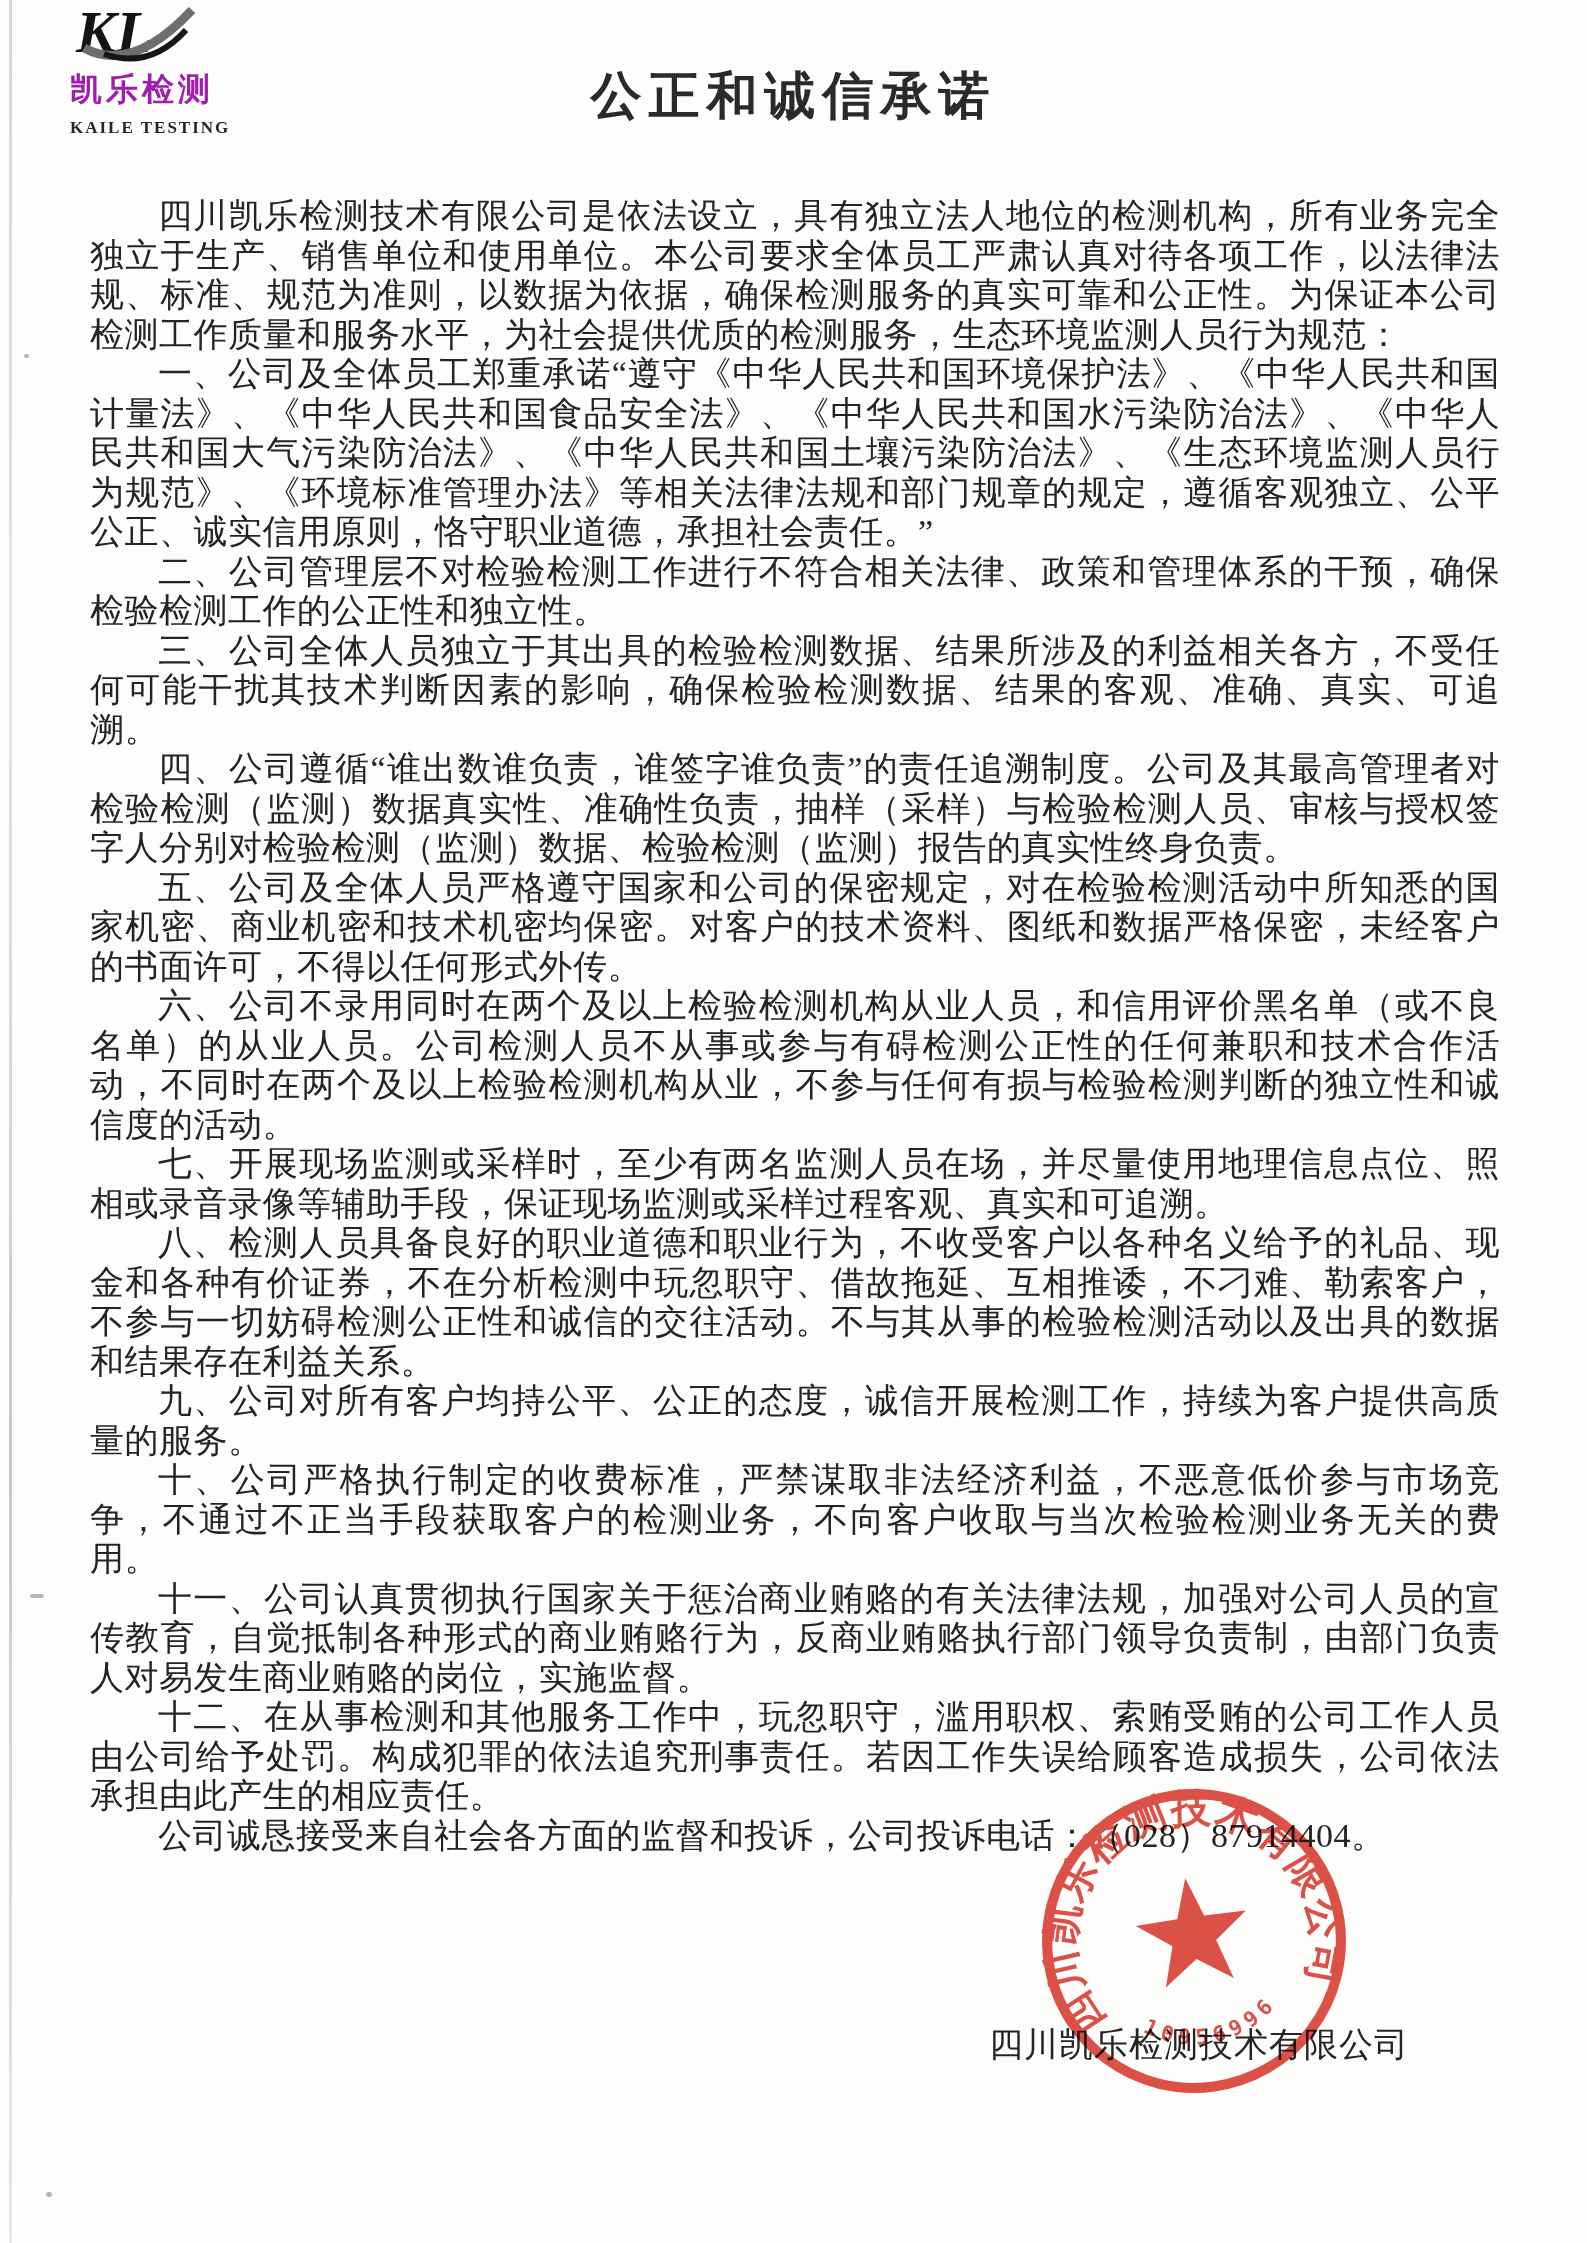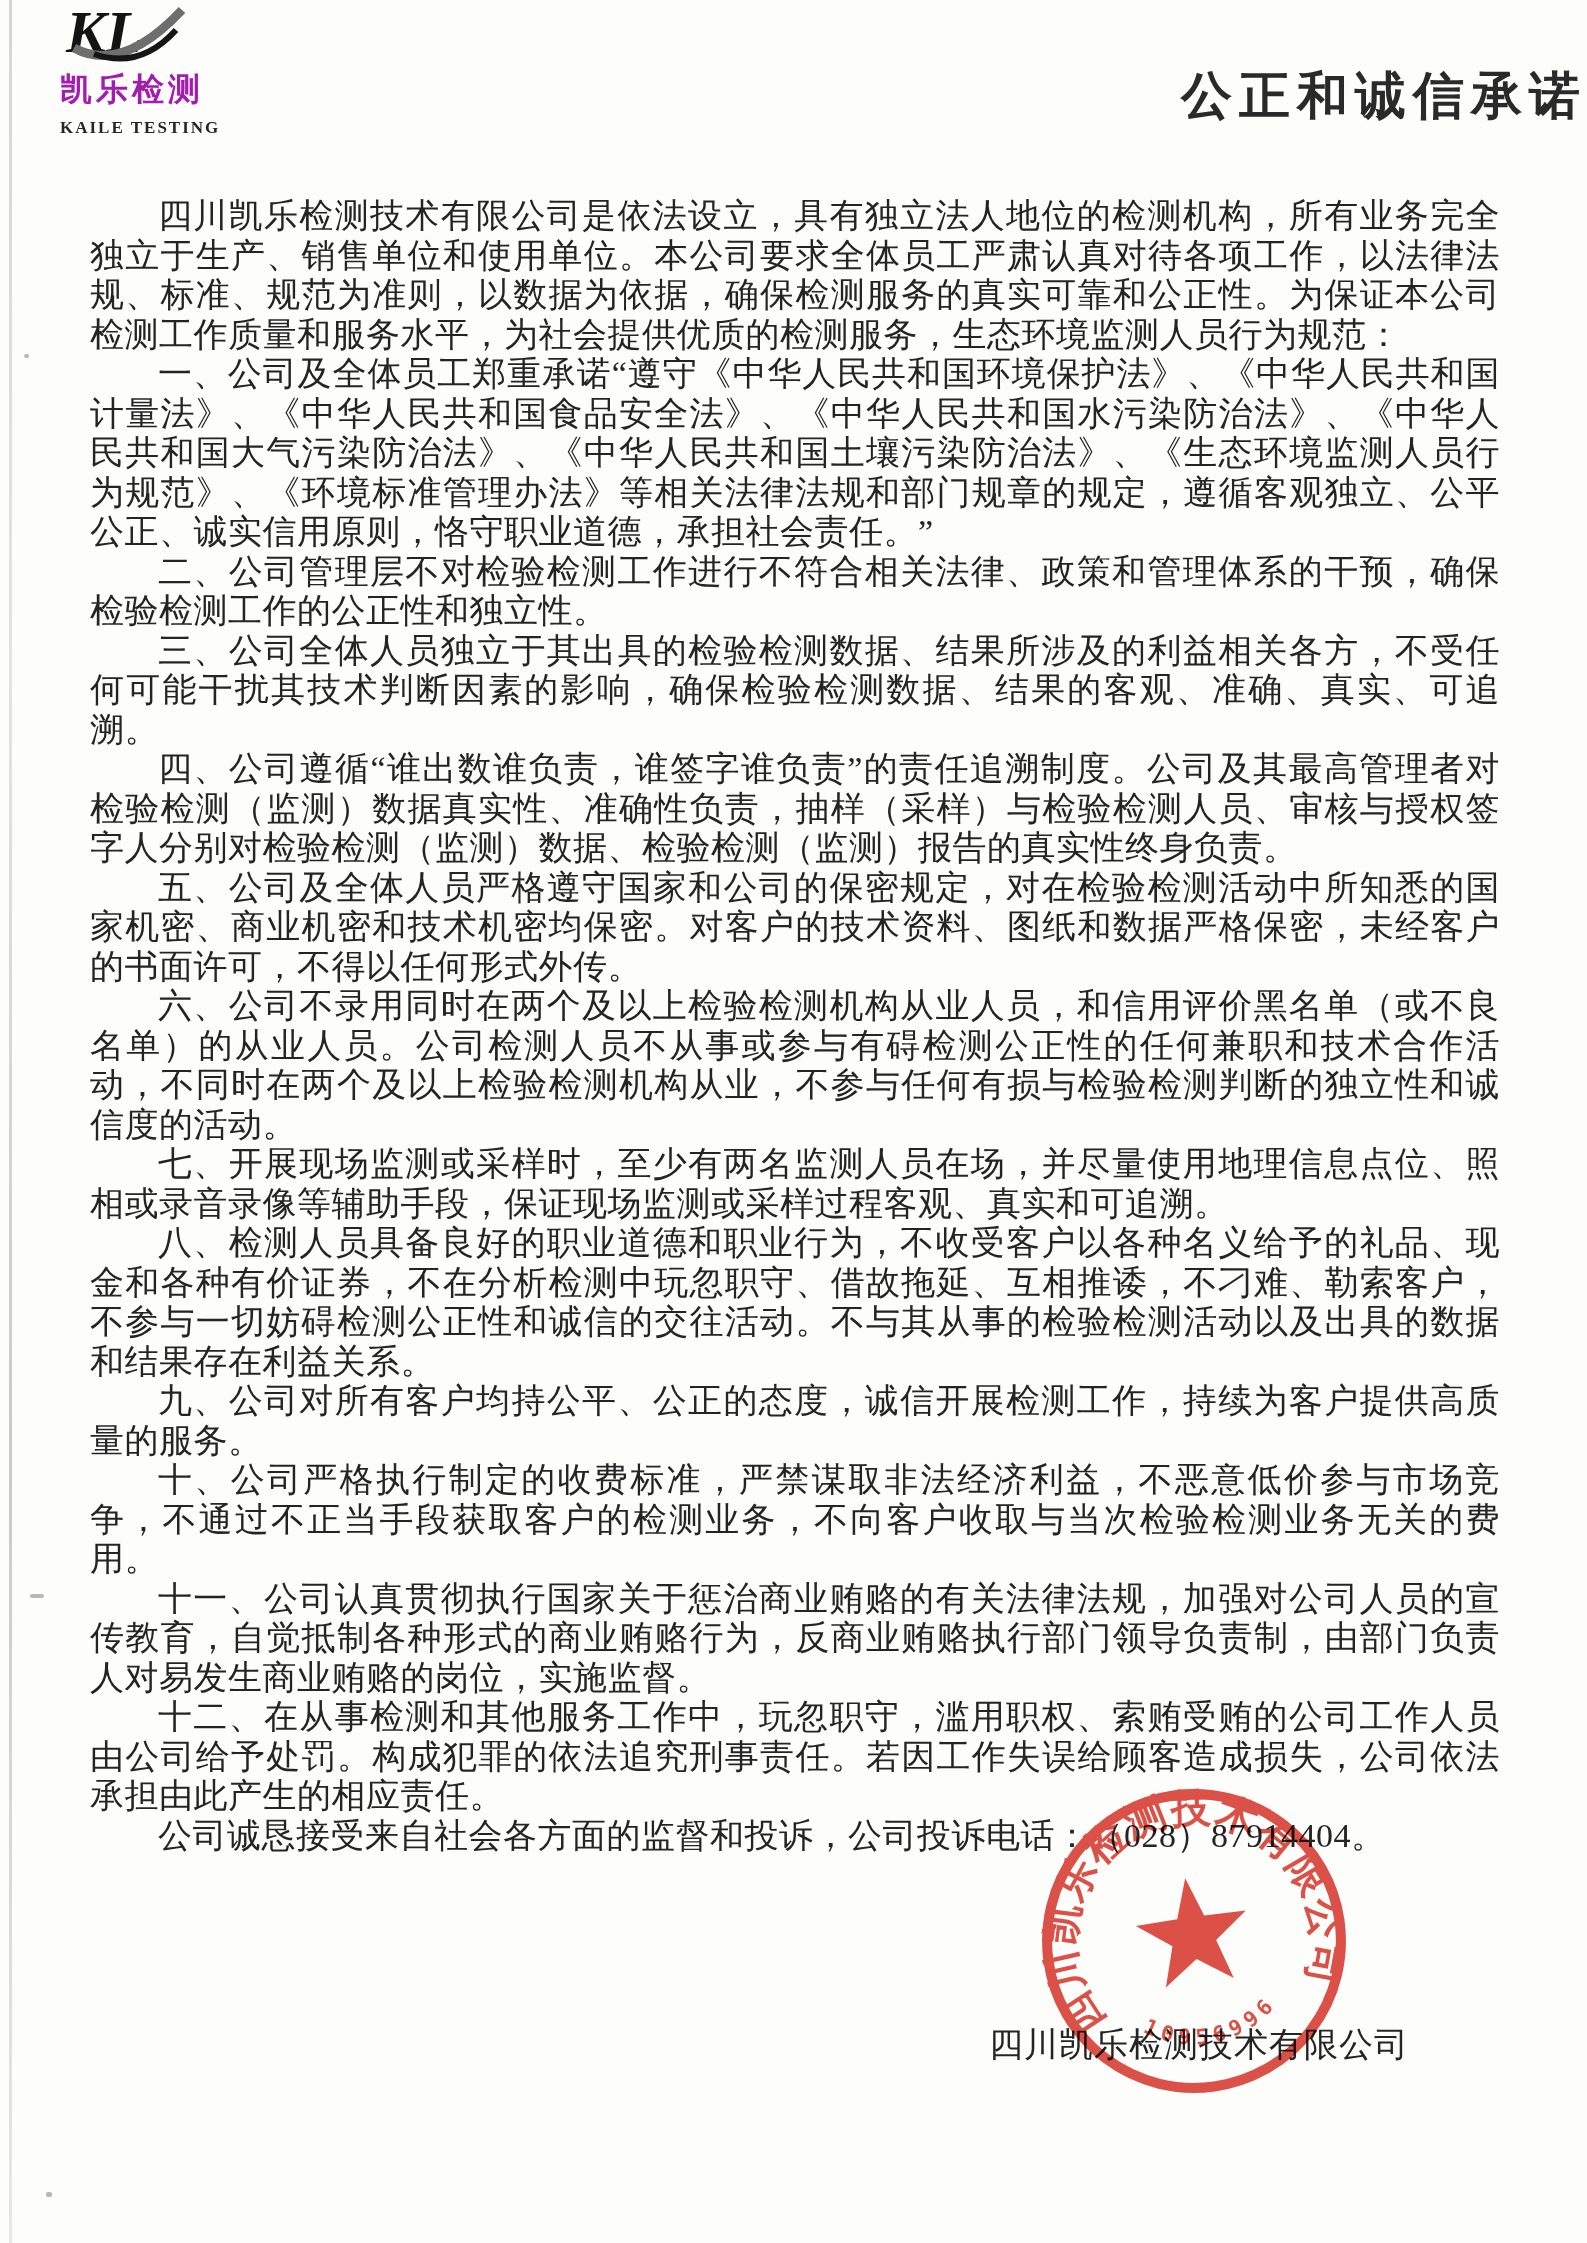--- a/index.html
+++ b/index.html
@@ -14,30 +14,30 @@
   }
   
   .edge-line{position:absolute;left:9px;top:0;bottom:0;width:3px;
     background:linear-gradient(#b5b5b5,#cfcfcf 30%,#9f9f9f 65%,#d6d6d6);opacity:.55;}
   .speck{position:absolute;background:#8a8a8a;border-radius:2px;opacity:.6;}
   .speck.s1{left:30px;top:1594px;width:14px;height:4px;}
   .speck.s2{left:46px;top:2192px;width:6px;height:5px;}
   .speck.s3{left:24px;top:354px;width:5px;height:4px;}
 
   
-  .logo{position:absolute;left:60px;top:2px;width:190px;}
+  .logo{position:absolute;left:70px;top:2px;width:190px;}
   .logo svg{display:block;}
   .logo-cn{font-family:"Liberation Sans","DejaVu Sans",sans-serif;
     font-weight:bold;font-size:32px;letter-spacing:4px;color:#a21caf;margin-top:2px;}
   .logo-en{font-family:Liberation Serif, serif;
     font-weight:bold;font-size:17px;letter-spacing:2px;color:#262626;margin-top:6px;}
 
   .title{
     position:absolute;left:0;right:0;top:62px;
-    text-align:right;font-size:51px;font-weight:bold;
+    text-align:center;font-size:51px;font-weight:bold;
     letter-spacing:7px;color:#2a2a2a;
   }
 
   .doc{
     position:absolute;left:90px;top:196px;width:1410px;
     font-size:34px;line-height:39.5px;letter-spacing:.5px;
     text-align:justify;
   }
   .doc p{margin:0;text-indent:2em;}
 

